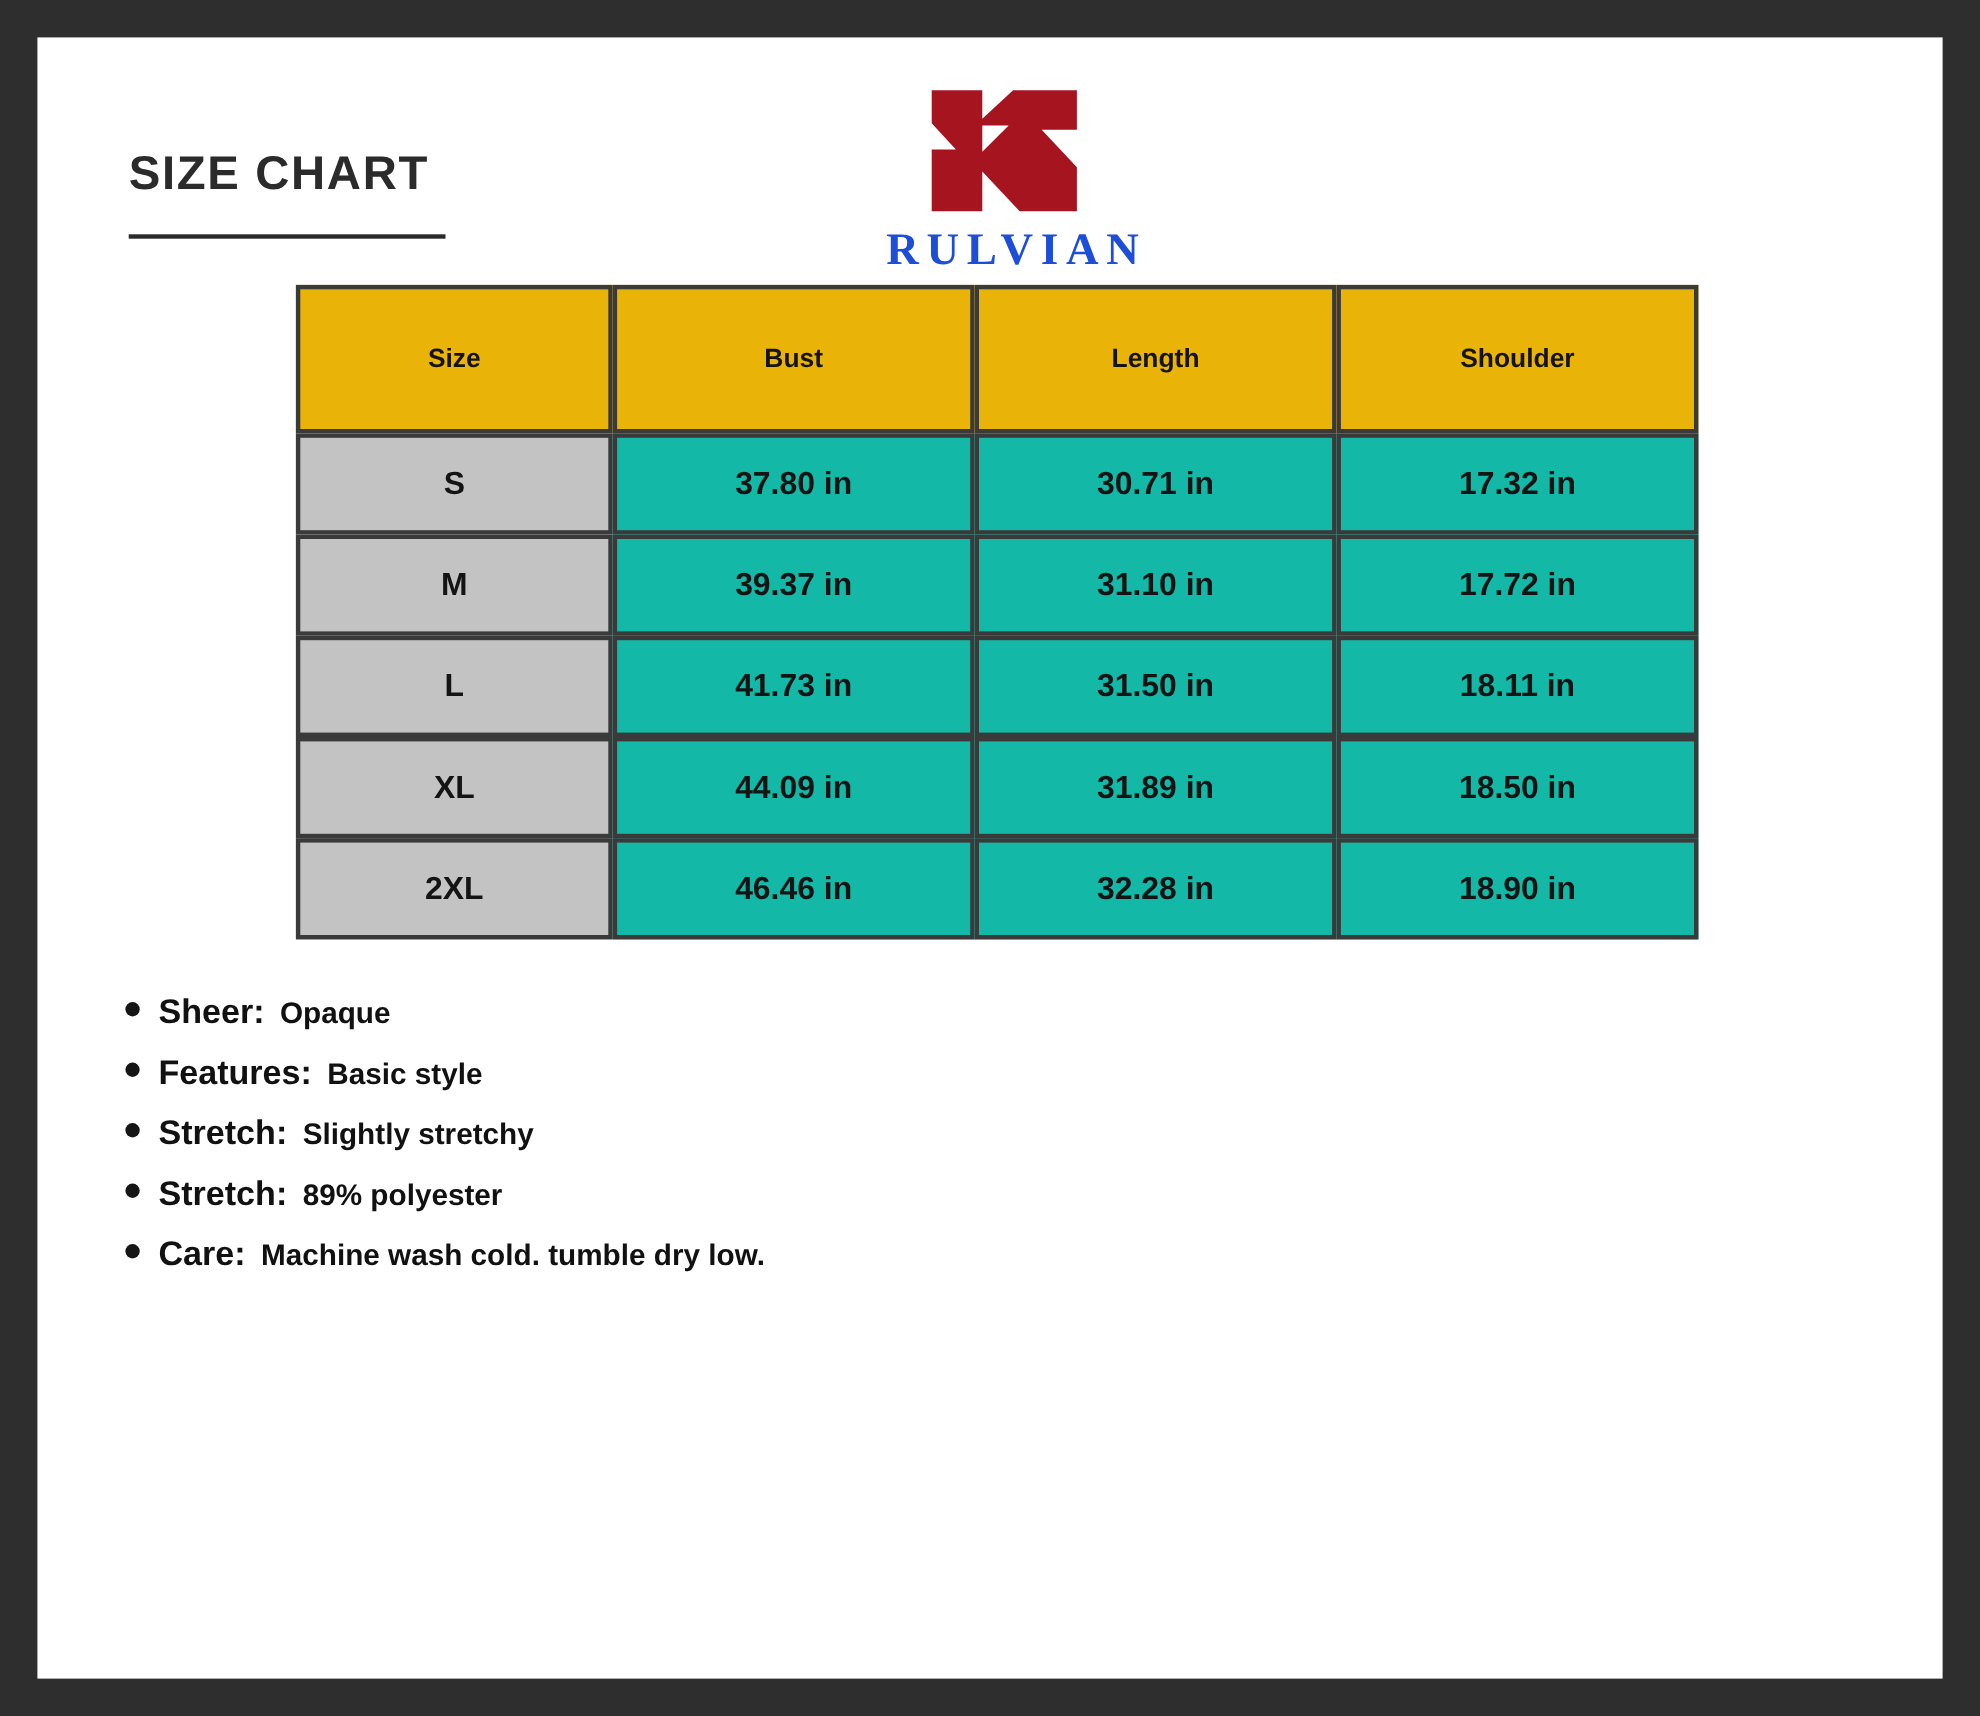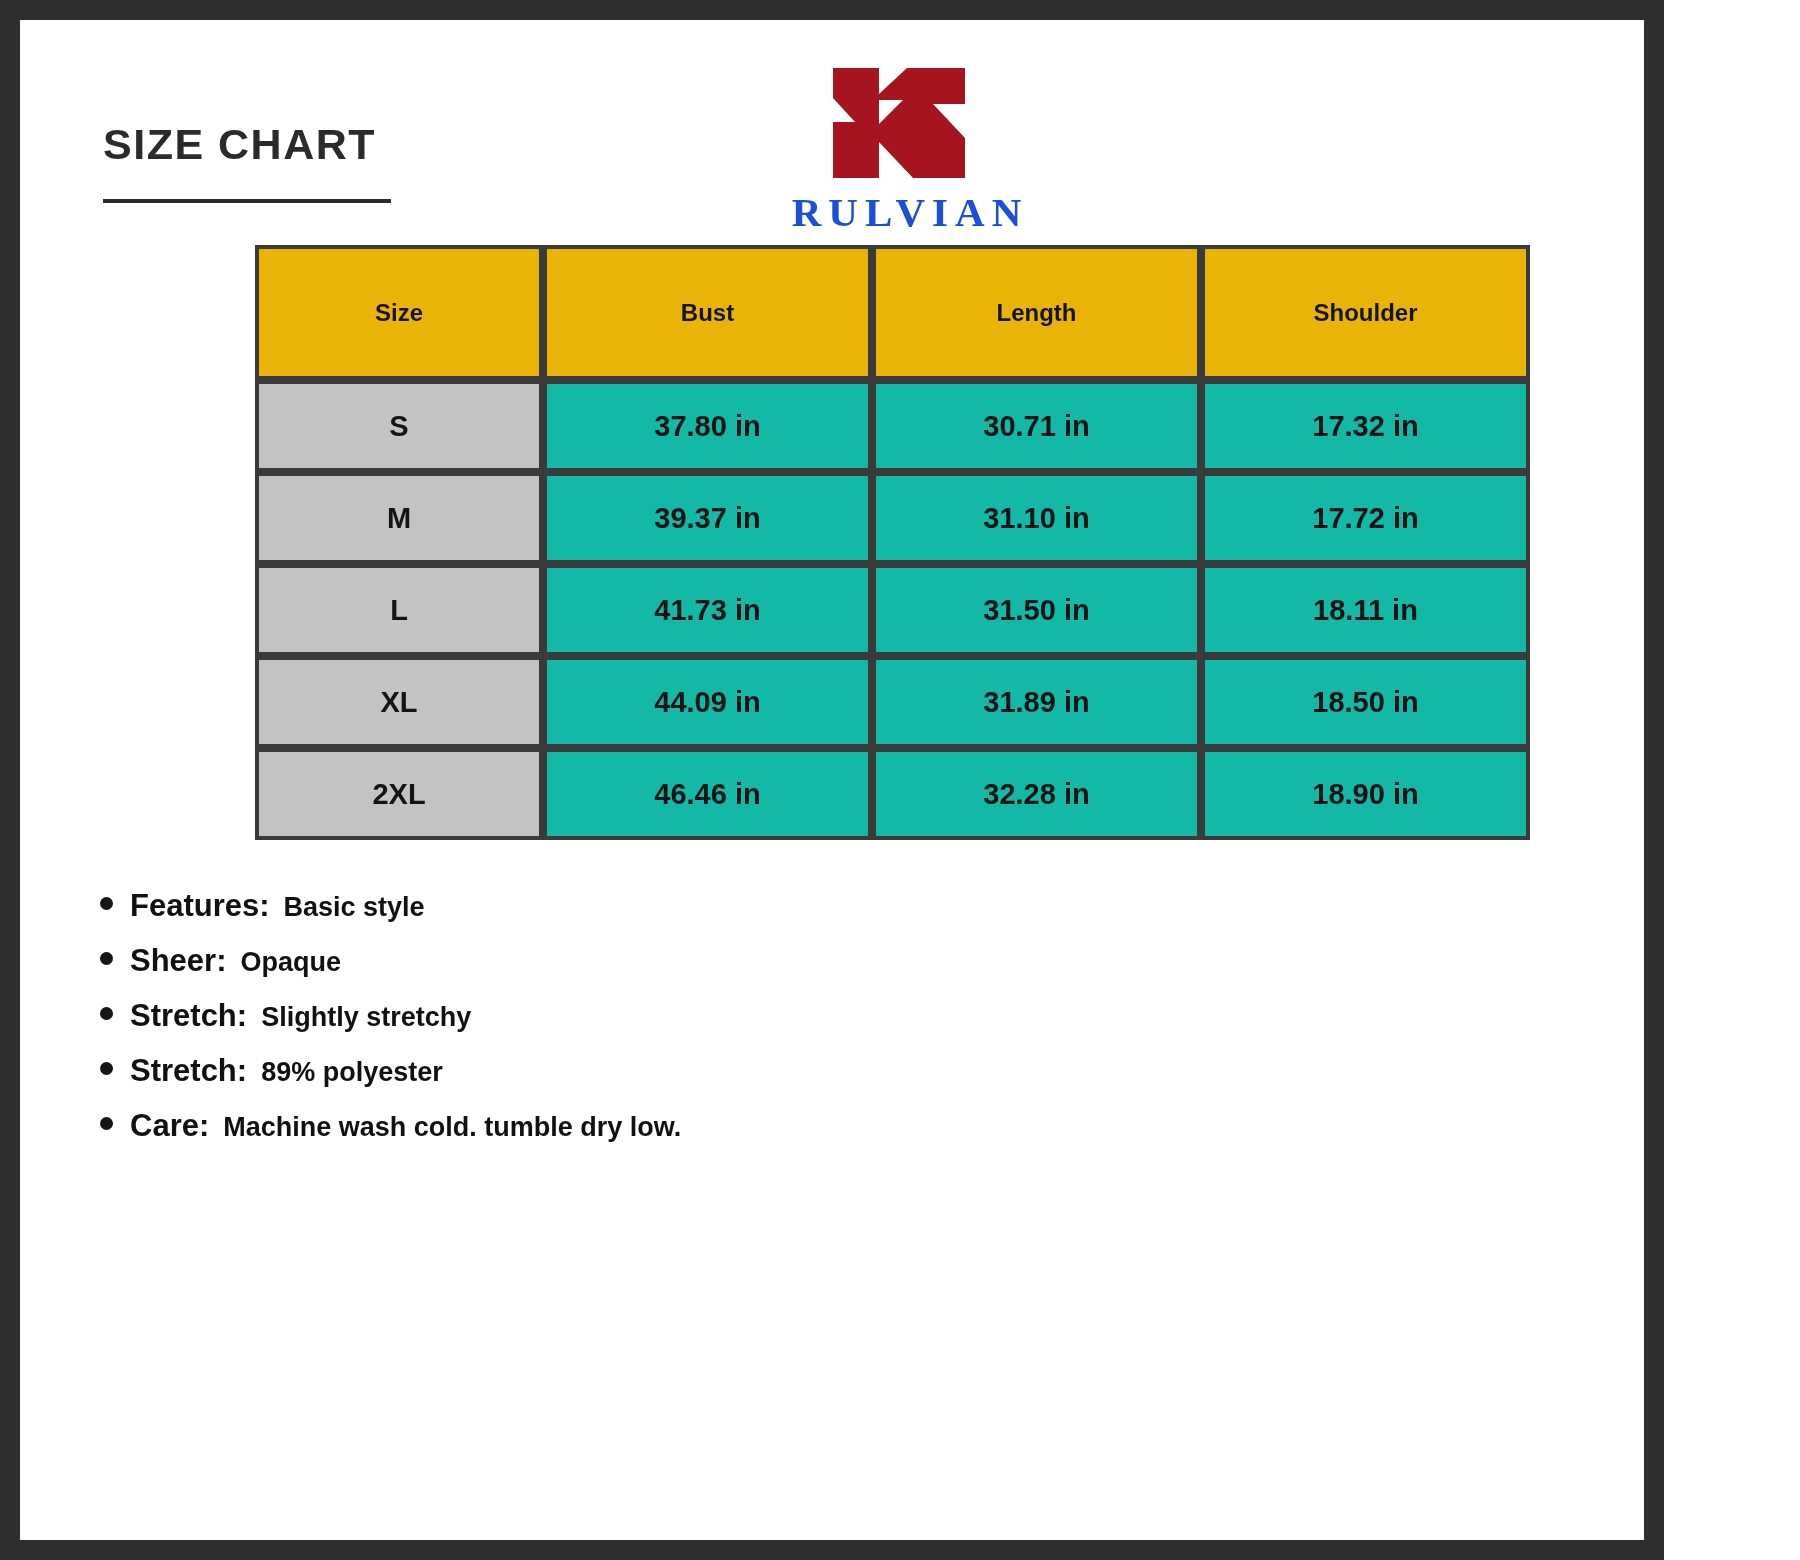--- a/index.html
+++ b/index.html
@@ -6,22 +6,22 @@
   html, body {
     margin: 0; padding: 0;
     background: #ffffff;
   }
   body {
     width: 1800px; height: 1560px;
     font-family: "Liberation Sans", sans-serif;
     color: #1c1c1c;
   }
   .page {
-    width: 1664px; height: 1560px;
-    padding: 16px;
+    width: 1800px; height: 1560px;
+    padding: 30px;
     background: #2e2e2e;
   }
   .inner {
     width: 100%; height: 100%;
     background: #ffffff;
     border: 4px solid #2e2e2e;
     position: relative;
     padding: 0 60px;
   }
 
@@ -203,30 +203,30 @@
           <td class="val">46.46 in</td>
           <td class="val">32.28 in</td>
           <td class="val">18.90 in</td>
         </tr>
       </tbody>
     </table>
 
     <ul class="specs">
       <li>
         <span class="bullet"></span>
+        <span class="spec-label">Sheer:</span>
+        <span class="spec-value">Opaque</span>
+      </li>
+      <li>
+        <span class="bullet"></span>
         <span class="spec-label">Features:</span>
         <span class="spec-value">Basic style</span>
       </li>
       <li>
         <span class="bullet"></span>
-        <span class="spec-label">Sheer:</span>
-        <span class="spec-value">Opaque</span>
-      </li>
-      <li>
-        <span class="bullet"></span>
         <span class="spec-label">Stretch:</span>
         <span class="spec-value">Slightly stretchy</span>
       </li>
       <li>
         <span class="bullet"></span>
         <span class="spec-label">Stretch:</span>
         <span class="spec-value">89% polyester</span>
       </li>
       <li>
         <span class="bullet"></span>

